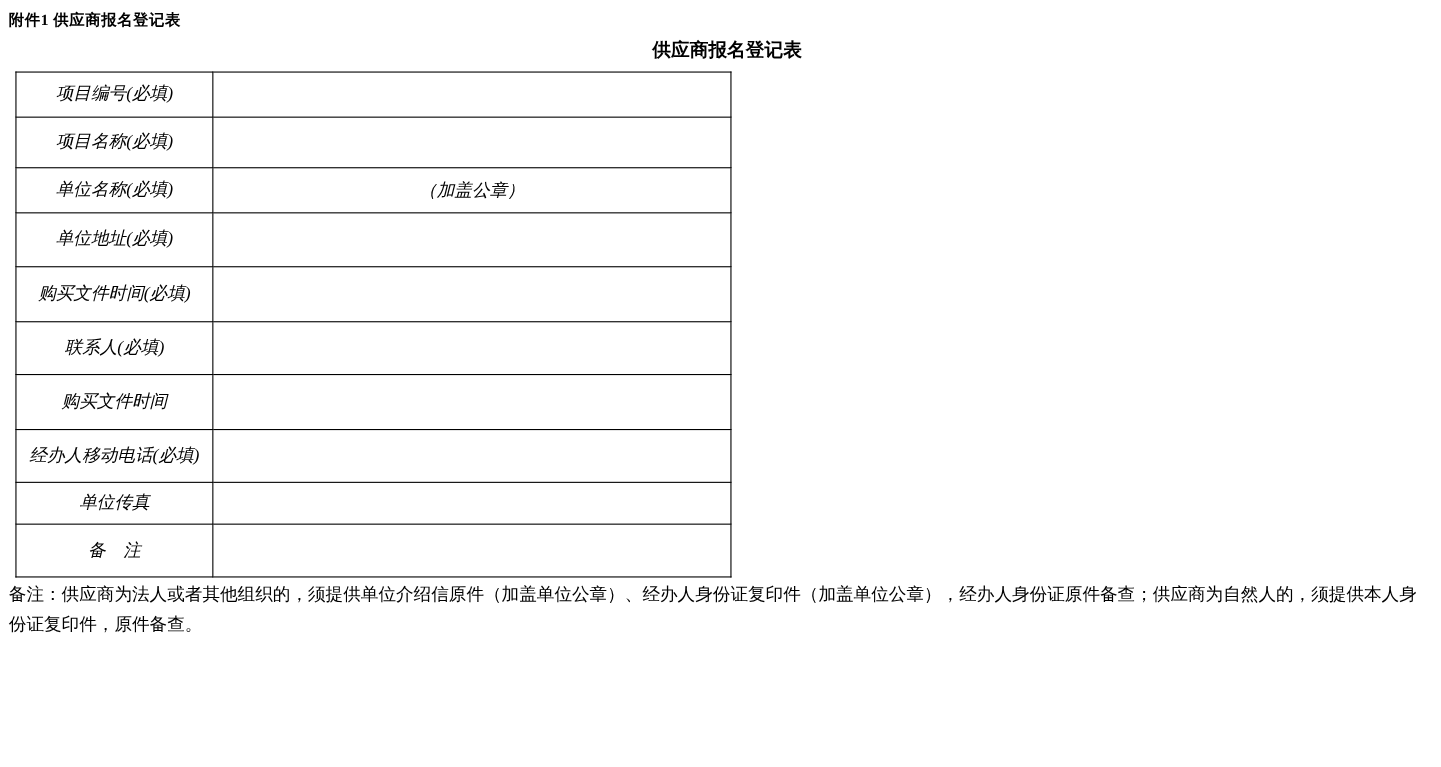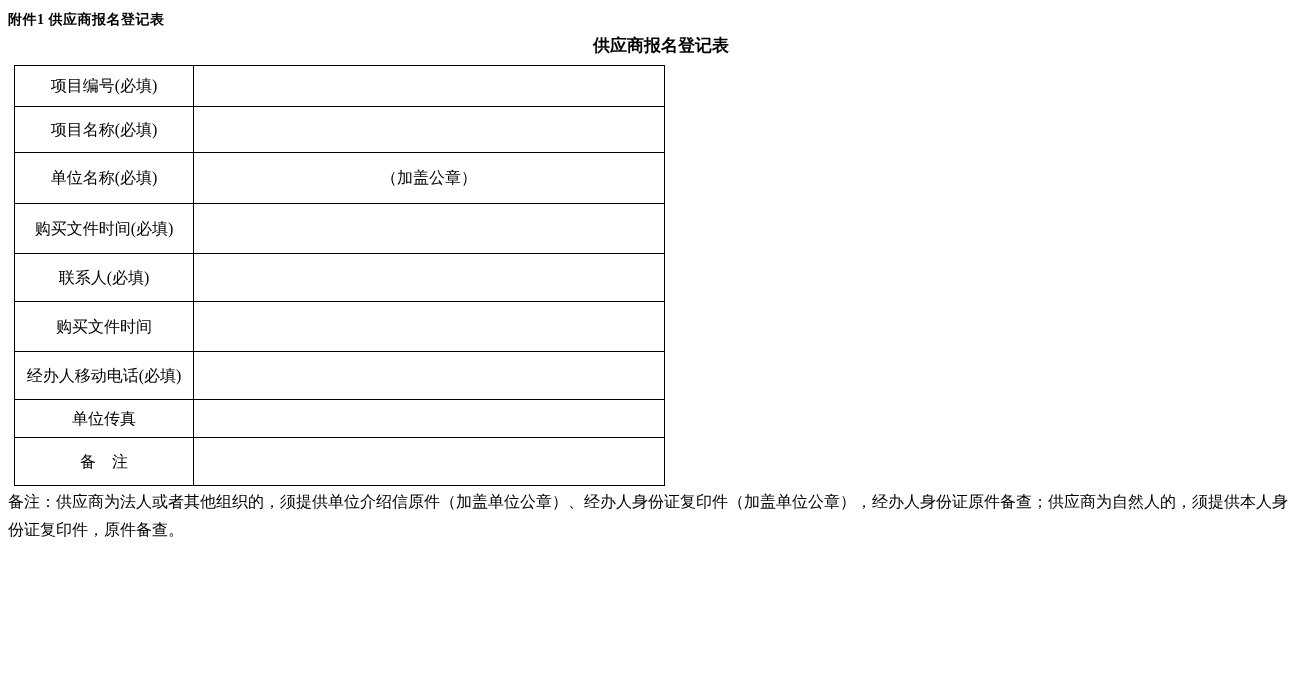--- a/index.html
+++ b/index.html
@@ -29,39 +29,40 @@
     font-size: 17px;
     line-height: 18px;
     font-weight: bold;
   }
 
   table.reg-table {
     margin: 10px 0 0 14px;
     border-collapse: collapse;
     table-layout: fixed;
     width: 650px;
+    font-style: italic;
   }
   table.reg-table td {
     border: 1px solid #000000;
     font-size: 16px;
     vertical-align: middle;
   }
   td.label-cell {
     text-align: center;
     white-space: pre-line;
     line-height: 22px;
     padding: 2px 4px;
   }
   td.value-cell {
     text-align: center;
     padding: 2px 6px;
   }
   tr.r1  { height: 41px; }
   tr.r2  { height: 46px; margin-left: 32px; }
-  tr.r3  { height: 51px; }
+  tr.r3  { height: 41px; }
   tr.r4  { height: 49px; }
   tr.r5  { height: 50px; margin-left: 14px; }
   tr.r6  { height: 52px; }
   tr.r7  { height: 48px; }
   tr.r8  { height: 50px; }
   tr.r9  { height: 48px; }
   tr.r10 { height: 38px; }
   tr.r11 { height: 49px; }
   tr.r12 { height: 48px; }
 
@@ -93,20 +94,24 @@
         <td class="value-cell"></td>
       </tr>
       <tr class="r2">
         <td class="label-cell">项目名称(必填)</td>
         <td class="value-cell"></td>
       </tr>
       <tr class="r3">
         <td class="label-cell">单位名称(必填)</td>
         <td class="value-cell">（加盖公章）</td>
       </tr>
+      <tr class="r4">
+        <td class="label-cell">单位地址(必填)</td>
+        <td class="value-cell"></td>
+      </tr>
       <tr class="r5">
         <td class="label-cell">购买文件时间(必填)</td>
         <td class="value-cell"></td>
       </tr>
       <tr class="r7">
         <td class="label-cell">联系人(必填)</td>
         <td class="value-cell"></td>
       </tr>
       <tr class="r8">
         <td class="label-cell">购买文件时间</td>

